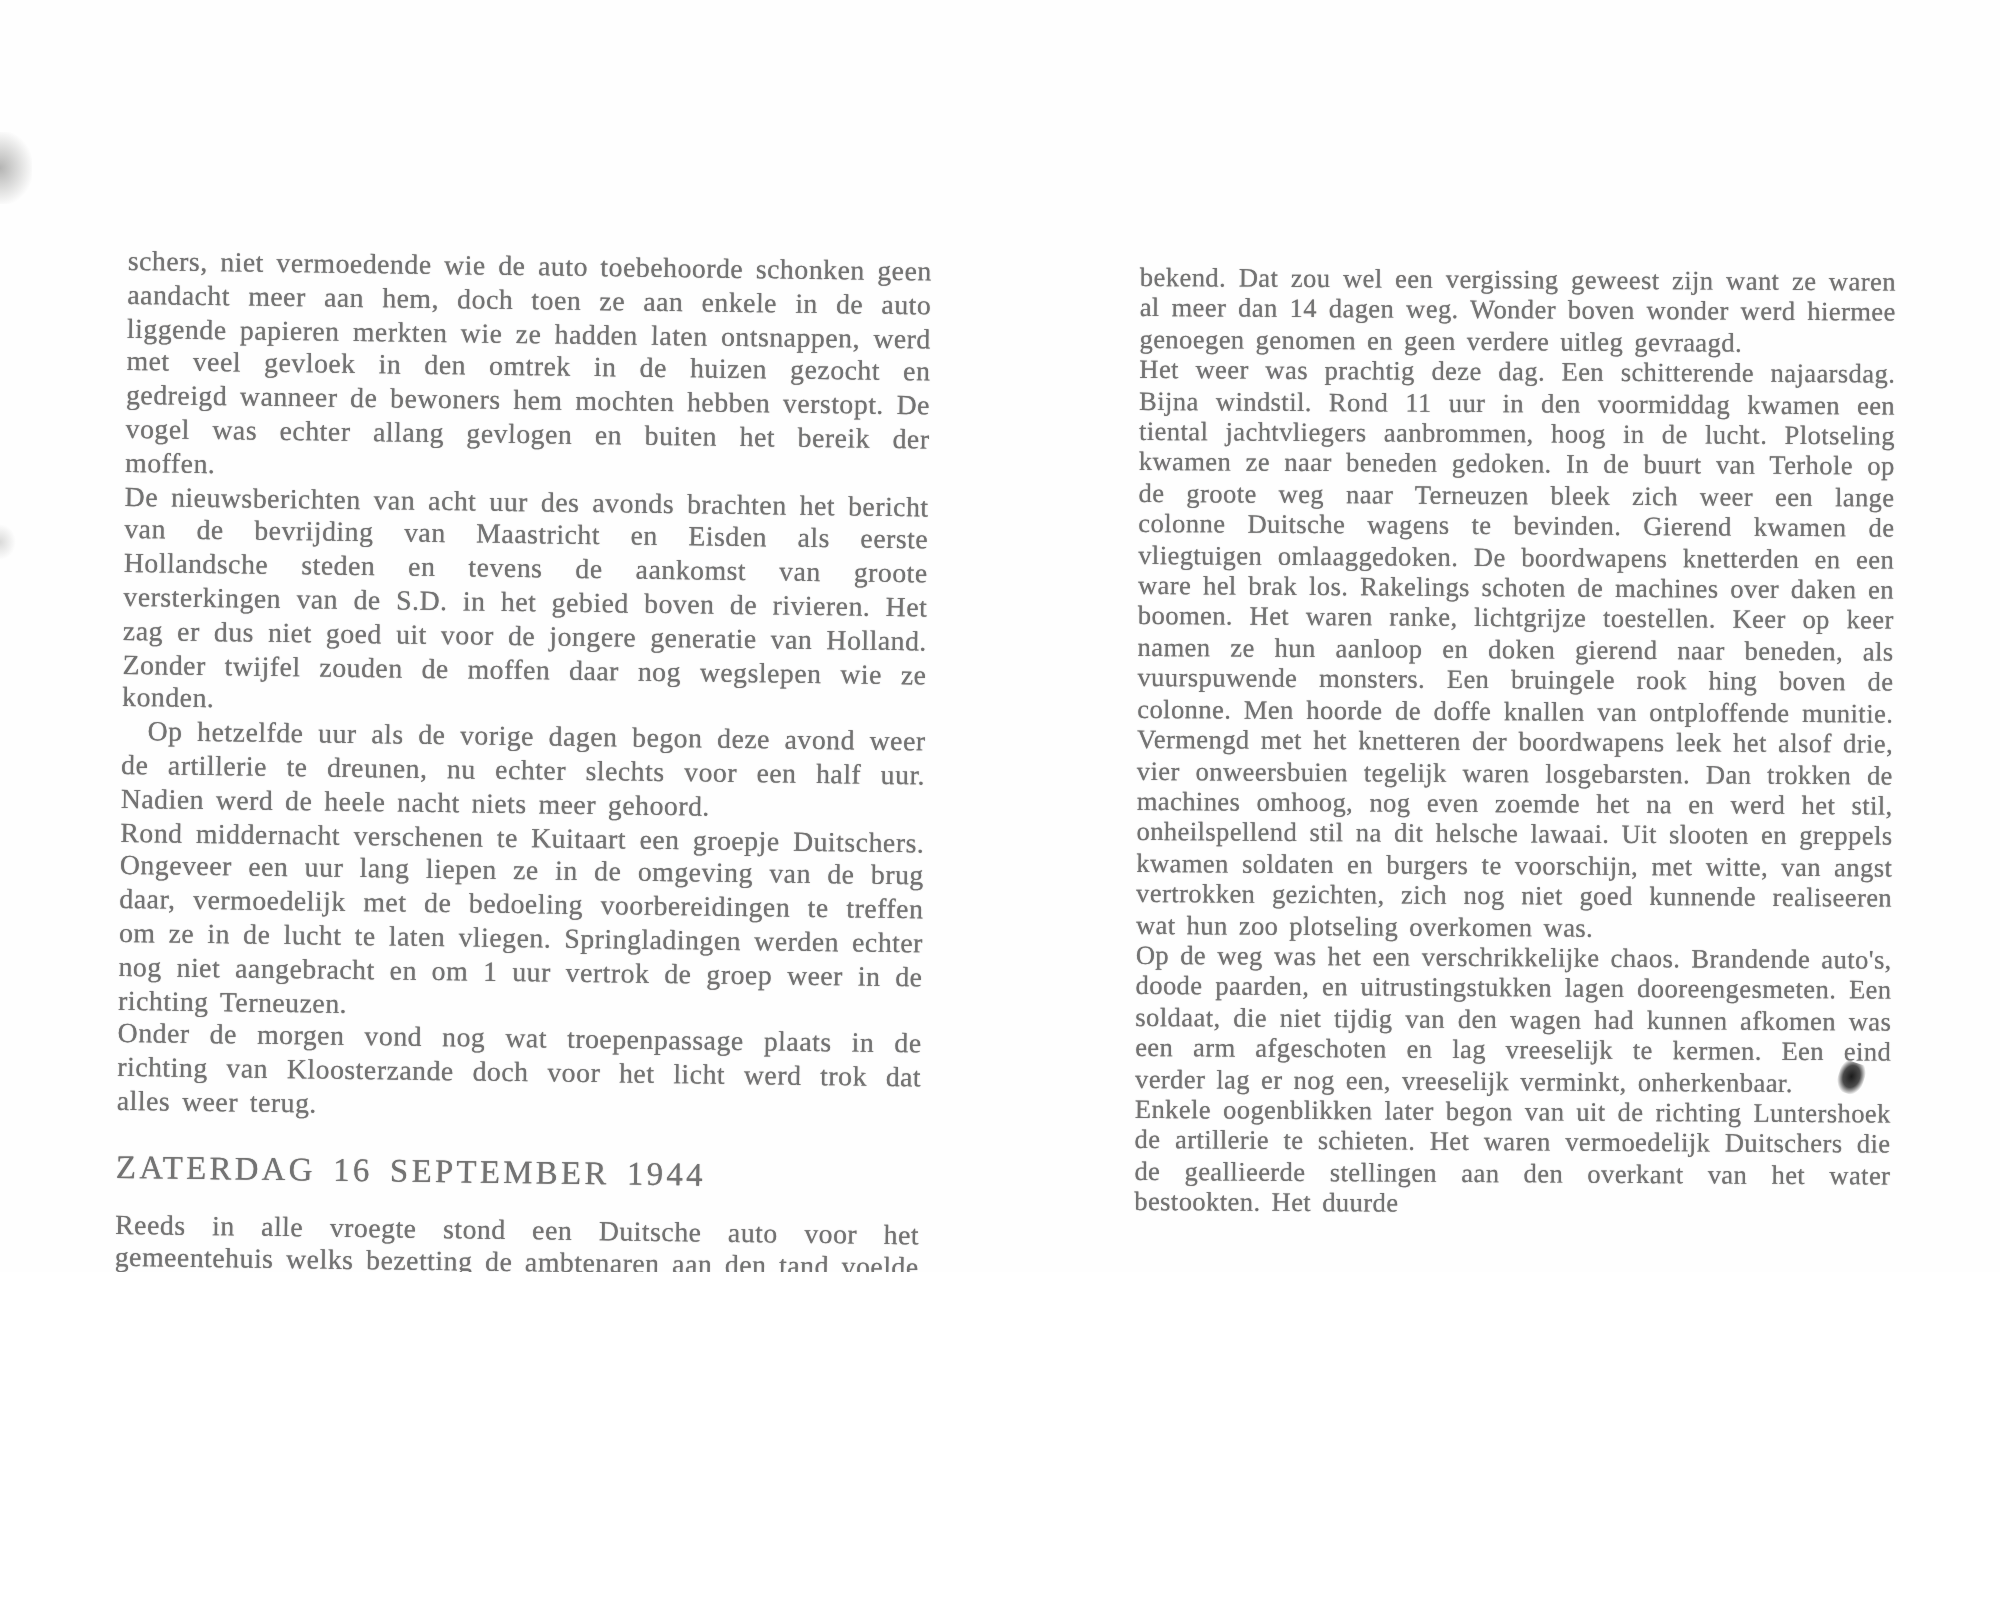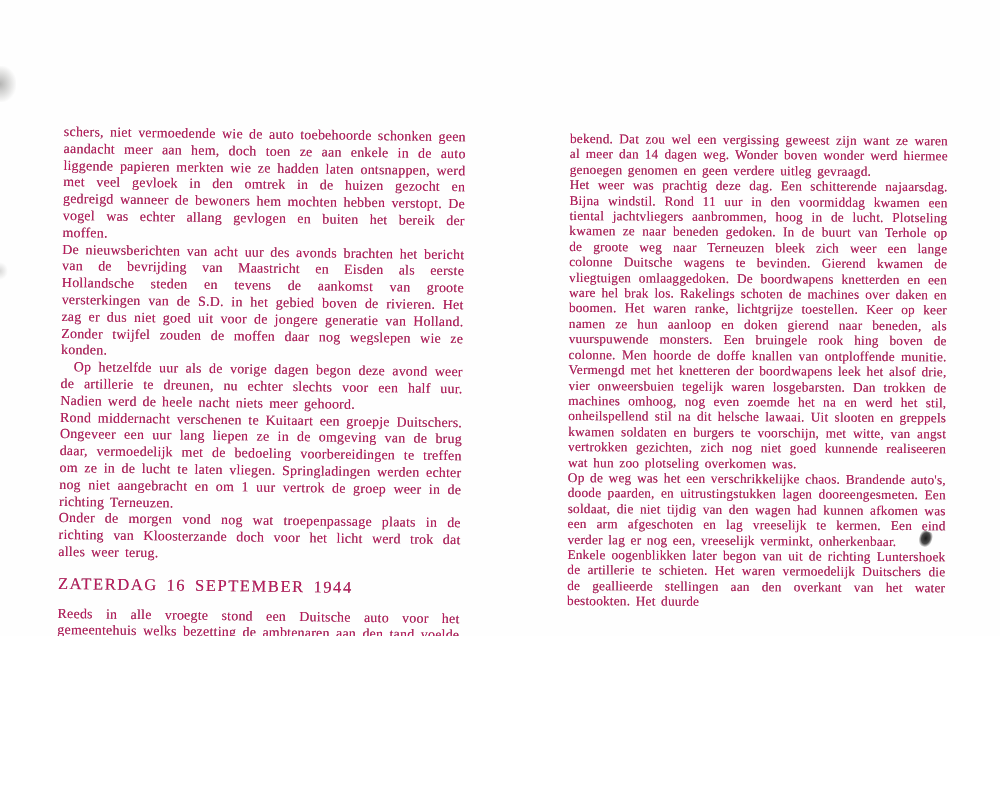--- a/index.html
+++ b/index.html
@@ -7,21 +7,21 @@
     padding: 0;
     background: #ffffff;
   }
   .canvas {
     position: relative;
     width: 1000px;
     height: 636px;
     background: #fefefe;
     overflow: hidden;
     font-family: "Liberation Serif", "DejaVu Serif", serif;
-    color: #be185d;
+    color: #737373;
   }
   
   .edge-smudge-left {
     position: absolute;
     left: 0; top: 66px;
     width: 16px; height: 36px;
     background: radial-gradient(ellipse at 0% 50%, rgba(120,120,118,0.55) 0%, rgba(170,170,168,0.35) 45%, rgba(200,200,198,0) 75%);
   }
   .edge-smudge-left2 {
     position: absolute;

